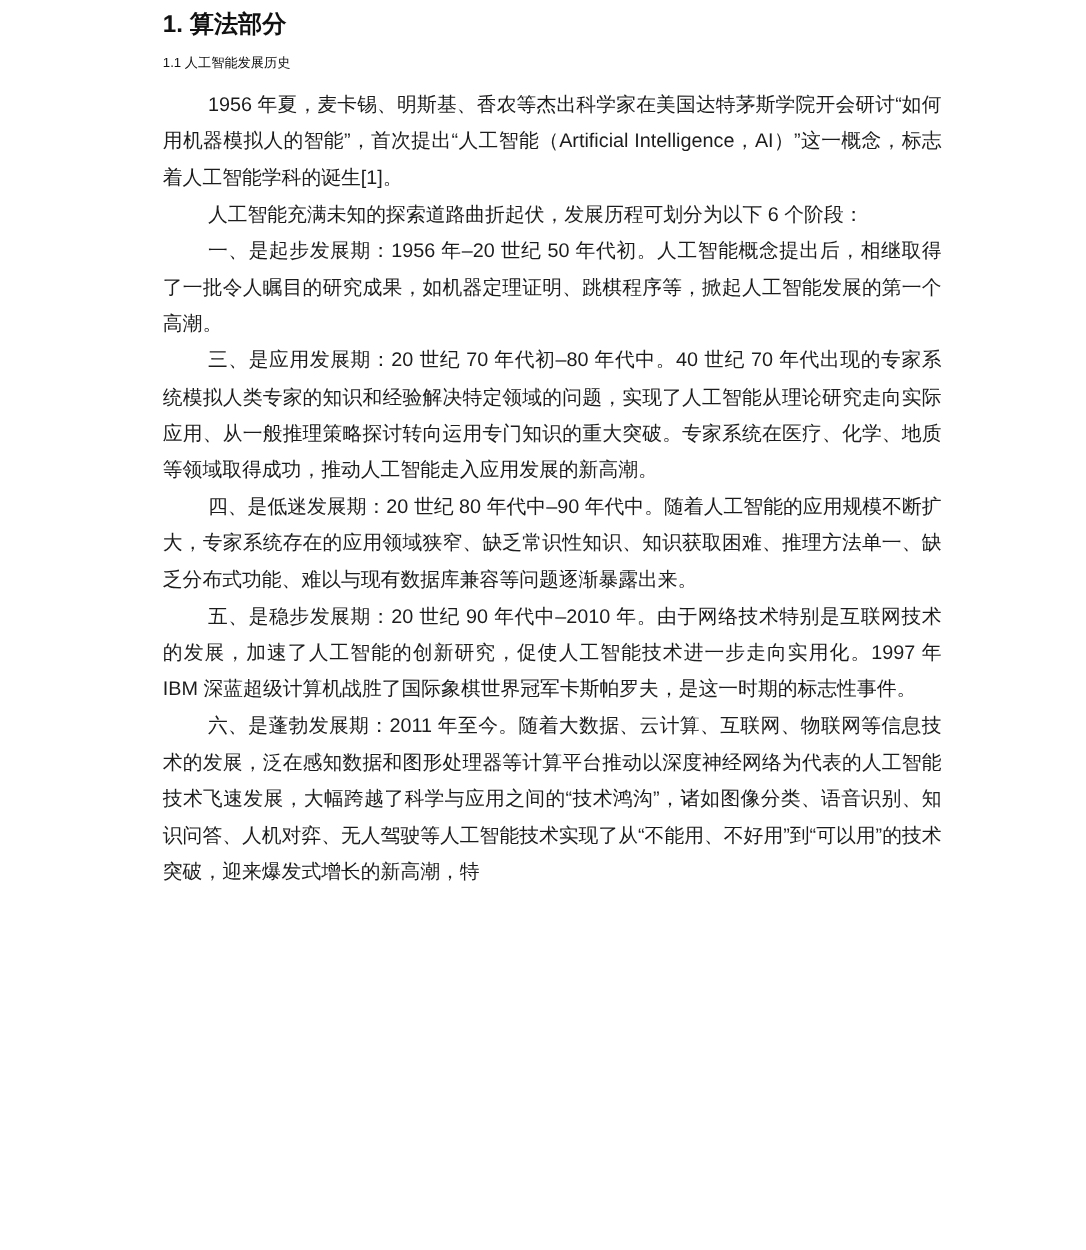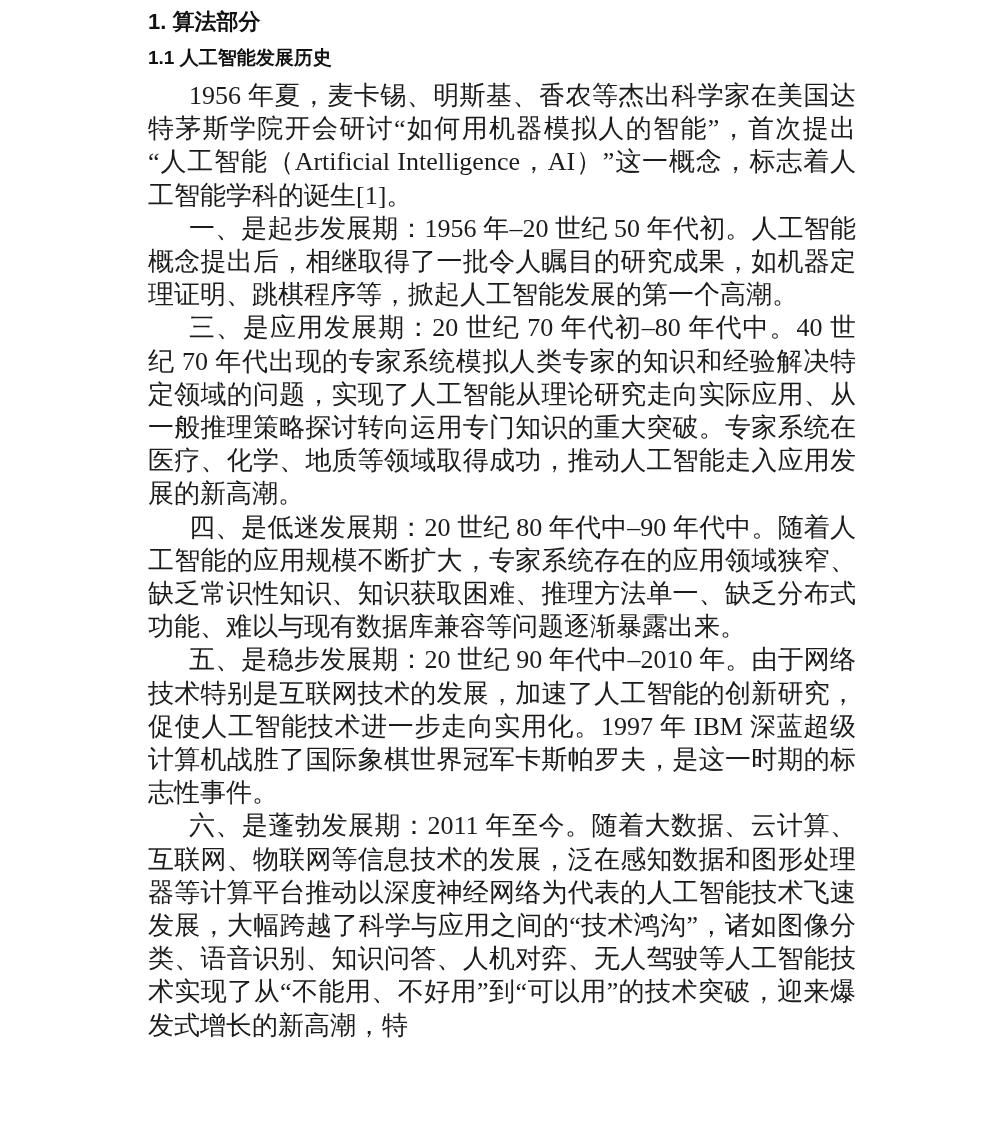--- a/index.html
+++ b/index.html
@@ -24,43 +24,44 @@
   .h1 {
     font-family: "Liberation Sans", "DejaVu Sans", sans-serif;
     font-weight: bold;
     font-size: 22px;
     line-height: 27px;
     margin: 0 0 11px 0;
     color: #111111;
   }
   .h2 {
     font-family: "Liberation Sans", "DejaVu Sans", sans-serif;
-    font-weight: bold;
-    font-size: 19px;
+    font-weight: normal;
+    font-size: 12px;
     line-height: 23px;
     margin: 0 0 10px 0;
     color: #111111;
   }
   .para {
-    font-family: Liberation Serif, serif;
-    font-size: 26px;
+    font-family: Liberation Sans, sans-serif;
+    font-size: 18px;
     line-height: 33.2px;
     text-align: justify;
     text-indent: 41px;
     margin: 0;
     color: #1c1c1c;
   }
 </style>
 </head>
 <body>
 
 <div class="page">
   <div class="content">
     <h1 class="h1">1. 算法部分</h1>
     <h2 class="h2">1.1 人工智能发展历史</h2>
     <p class="para">1956 年夏，麦卡锡、明斯基、香农等杰出科学家在美国达特茅斯学院开会研讨“如何用机器模拟人的智能”，首次提出“人工智能（Artificial Intelligence，AI）”这一概念，标志着人工智能学科的诞生[1]。</p>
+    <p class="para">人工智能充满未知的探索道路曲折起伏，发展历程可划分为以下 6 个阶段：</p>
     <p class="para">一、是起步发展期：1956 年–20 世纪 50 年代初。人工智能概念提出后，相继取得了一批令人瞩目的研究成果，如机器定理证明、跳棋程序等，掀起人工智能发展的第一个高潮。</p>
     <p class="para">三、是应用发展期：20 世纪 70 年代初–80 年代中。40 世纪 70 年代出现的专家系统模拟人类专家的知识和经验解决特定领域的问题，实现了人工智能从理论研究走向实际应用、从一般推理策略探讨转向运用专门知识的重大突破。专家系统在医疗、化学、地质等领域取得成功，推动人工智能走入应用发展的新高潮。</p>
     <p class="para">四、是低迷发展期：20 世纪 80 年代中–90 年代中。随着人工智能的应用规模不断扩大，专家系统存在的应用领域狭窄、缺乏常识性知识、知识获取困难、推理方法单一、缺乏分布式功能、难以与现有数据库兼容等问题逐渐暴露出来。</p>
     <p class="para">五、是稳步发展期：20 世纪 90 年代中–2010 年。由于网络技术特别是互联网技术的发展，加速了人工智能的创新研究，促使人工智能技术进一步走向实用化。1997 年 IBM 深蓝超级计算机战胜了国际象棋世界冠军卡斯帕罗夫，是这一时期的标志性事件。</p>
     <p class="para">六、是蓬勃发展期：2011 年至今。随着大数据、云计算、互联网、物联网等信息技术的发展，泛在感知数据和图形处理器等计算平台推动以深度神经网络为代表的人工智能技术飞速发展，大幅跨越了科学与应用之间的“技术鸿沟”，诸如图像分类、语音识别、知识问答、人机对弈、无人驾驶等人工智能技术实现了从“不能用、不好用”到“可以用”的技术突破，迎来爆发式增长的新高潮，特</p>
   </div>
 </div>
 
 </body></html>

